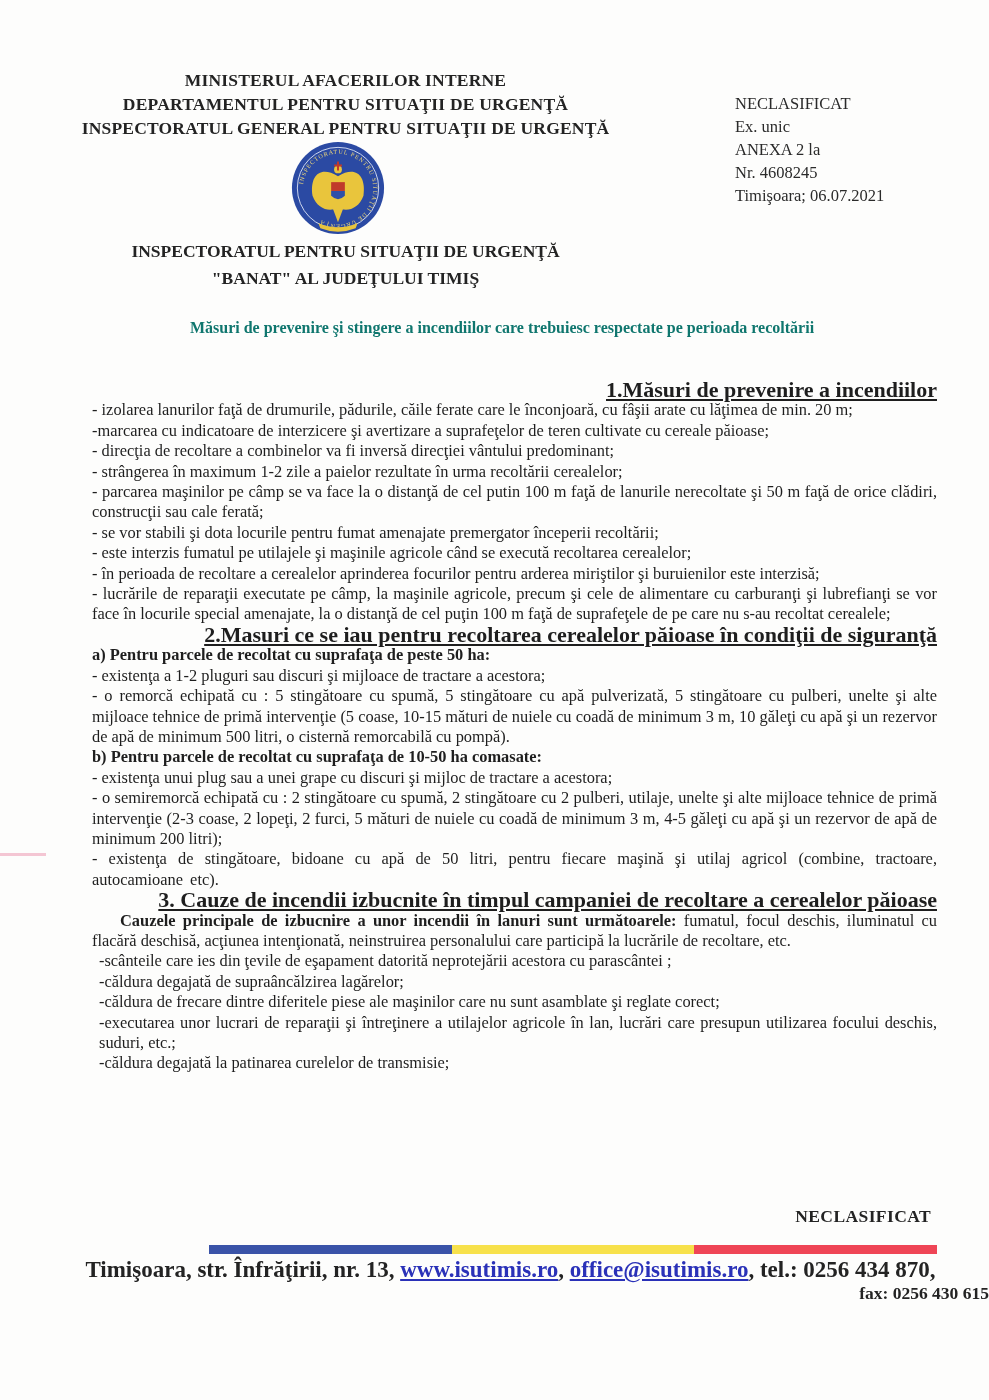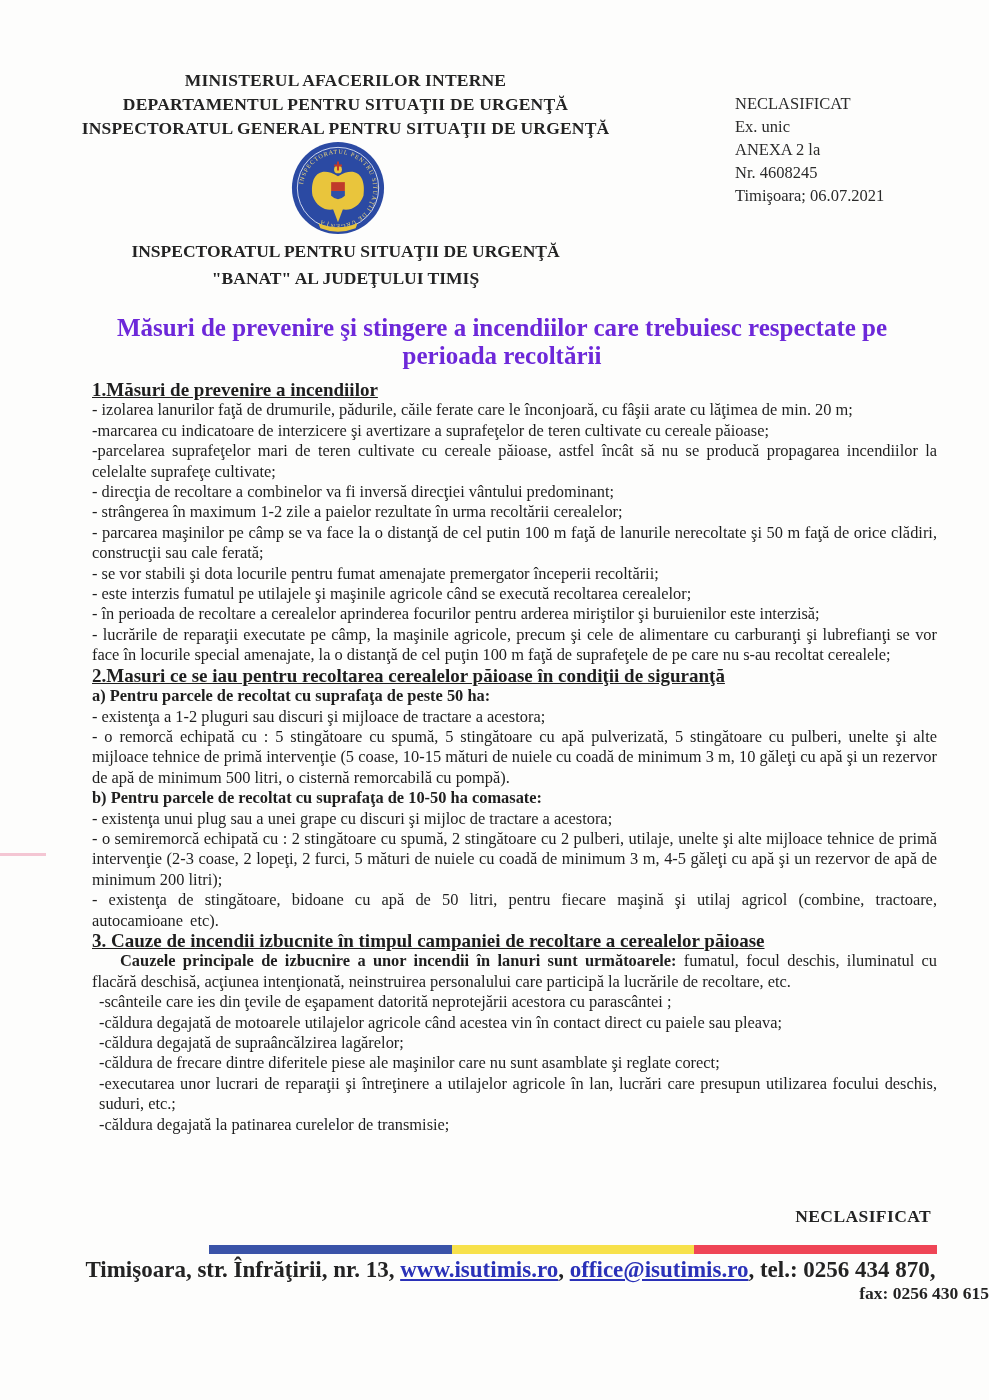--- a/index.html
+++ b/index.html
@@ -22,31 +22,31 @@
     font-size:16.5px;line-height:23px;color:#2a2a2a;
   }
   .seal{position:absolute;top:140px;left:286px;width:104px;height:98px;}
   .unit{
     position:absolute;top:238px;left:58px;width:575px;
     text-align:center;font-weight:bold;font-size:17.5px;line-height:27px;
     color:#232323;
   }
   .doc-title{
     position:absolute;top:314px;left:95px;right:80px;
-    text-align:center;font-weight:bold;font-size:25px;line-height:28px;
-    color:#6d28d9;
+    text-align:center;font-weight:bold;font-size:16px;line-height:28px;
+    color:#0f766e;
   }
   
   .body{
     position:absolute;top:380px;left:92px;width:845px;
     font-size:16.4px;line-height:20.4px;text-align:justify;
   }
   .body p{margin:0;}
   .h-sec{
-    text-align:left;font-weight:bold;font-size:19px;
+    text-align:right;font-weight:bold;font-size:22px;
     text-decoration:underline;margin:1px 0;
   }
   .h-sub{font-weight:bold;text-align:left;}
   .ind1{text-indent:28px;}
   .ind2{text-indent:46px;}
   .pad-sm{padding-left:7px;}
   .spread{word-spacing:3px;}
   b.inline{font-weight:bold;}
   
   .neclas-bottom{
@@ -123,42 +123,40 @@
     <div>"BANAT" AL JUDEŢULUI  TIMIŞ</div>
   </div>
 
   <div class="doc-title">Măsuri de prevenire şi stingere  a incendiilor care trebuiesc respectate pe perioada recoltării</div>
 
   <div class="body">
 
     <p class="h-sec">1.Măsuri de prevenire  a incendiilor</p>
     <p>- izolarea lanurilor faţă de drumurile, pădurile, căile ferate care le înconjoară, cu fâşii arate cu lăţimea de min. 20 m;</p>
     <p>-marcarea cu indicatoare de interzicere şi avertizare a suprafeţelor de teren cultivate cu cereale păioase;</p>
-    <p>-parcelarea suprafeţelor mari de teren cultivate cu cereale păioase, astfel încât să nu se producă propagarea incendiilor la celelalte suprafeţe cultivate;</p>
     <p>- direcţia de recoltare a combinelor va fi inversă direcţiei vântului predominant;</p>
     <p>- strângerea în maximum 1-2 zile a paielor rezultate în urma recoltării cerealelor;</p>
     <p>- parcarea maşinilor pe câmp se va face la o distanţă de cel putin 100 m faţă de lanurile nerecoltate şi 50 m faţă de orice clădiri, construcţii sau cale ferată;</p>
     <p> - se vor stabili şi dota locurile pentru fumat amenajate premergator începerii recoltării;</p>
     <p>- este interzis fumatul pe utilajele şi maşinile agricole când se execută recoltarea cerealelor;</p>
     <p>- în perioada de recoltare a cerealelor aprinderea focurilor pentru arderea miriştilor şi buruienilor este interzisă;</p>
     <p>- lucrările de reparaţii executate pe câmp, la maşinile agricole, precum şi cele de alimentare cu carburanţi şi lubrefianţi se vor face în locurile special amenajate, la o distanţă de cel puţin 100 m faţă  de suprafeţele de pe care nu s-au recoltat cerealele;</p>
 
     <p class="h-sec">2.Masuri ce se iau pentru recoltarea cerealelor păioase în condiţii de siguranţă</p>
     <p class="h-sub">a) Pentru parcele de recoltat cu suprafaţa de peste 50 ha:</p>
     <p>- existenţa a 1-2 pluguri sau discuri şi mijloace de tractare a acestora;</p>
     <p>- o remorcă echipată cu : 5 stingătoare cu spumă, 5 stingătoare cu apă pulverizată, 5 stingătoare cu pulberi, unelte şi alte mijloace tehnice de primă intervenţie (5 coase, 10-15 mături de nuiele cu coadă de minimum 3 m, 10 găleţi cu apă şi un rezervor de apă de minimum 500 litri, o cisternă remorcabilă cu pompă).</p>
     <p class="h-sub">b) Pentru parcele de recoltat cu suprafaţa de 10-50 ha comasate:</p>
     <p>- existenţa  unui plug sau a unei grape cu discuri şi mijloc de tractare a acestora;</p>
     <p>- o semiremorcă echipată cu : 2 stingătoare cu spumă, 2 stingătoare cu 2 pulberi, utilaje, unelte  şi alte mijloace tehnice de primă intervenţie (2-3 coase, 2 lopeţi, 2 furci, 5 mături de nuiele cu coadă de minimum 3 m, 4-5 găleţi cu apă şi un rezervor de apă de minimum 200 litri);</p>
     <p class="spread">- existenţa  de stingătoare, bidoane cu apă de 50 litri, pentru fiecare maşină şi utilaj agricol (combine, tractoare, autocamioane etc).</p>
 
     <p class="h-sec">3. Cauze de incendii  izbucnite în timpul campaniei de recoltare a cerealelor păioase</p>
     <p class="ind1"><b class="inline">Cauzele principale de izbucnire a unor incendii în lanuri sunt următoarele:</b><span> fumatul, focul deschis, iluminatul cu flacără deschisă, acţiunea intenţionată,  neinstruirea personalului care participă la lucrările de recoltare, etc.</span></p>
     <p class="pad-sm">-scânteile care ies din ţevile de eşapament datorită neprotejării acestora cu parascântei ;</p>
-    <p class="pad-sm">-căldura degajată de motoarele utilajelor agricole când acestea vin în contact direct cu paiele sau pleava;</p>
     <p class="pad-sm">-căldura degajată de supraâncălzirea lagărelor;</p>
     <p class="pad-sm">-căldura de frecare dintre diferitele piese ale maşinilor care nu sunt asamblate şi reglate corect;</p>
     <p class="pad-sm">-executarea unor lucrari de reparaţii şi întreţinere a utilajelor agricole în lan, lucrări care presupun utilizarea focului deschis, suduri, etc.;</p>
     <p class="pad-sm">-căldura degajată la patinarea curelelor de transmisie;</p>
   </div>
 
   <div class="scan-mark"></div>
 
   <div class="neclas-bottom">NECLASIFICAT</div>
 

